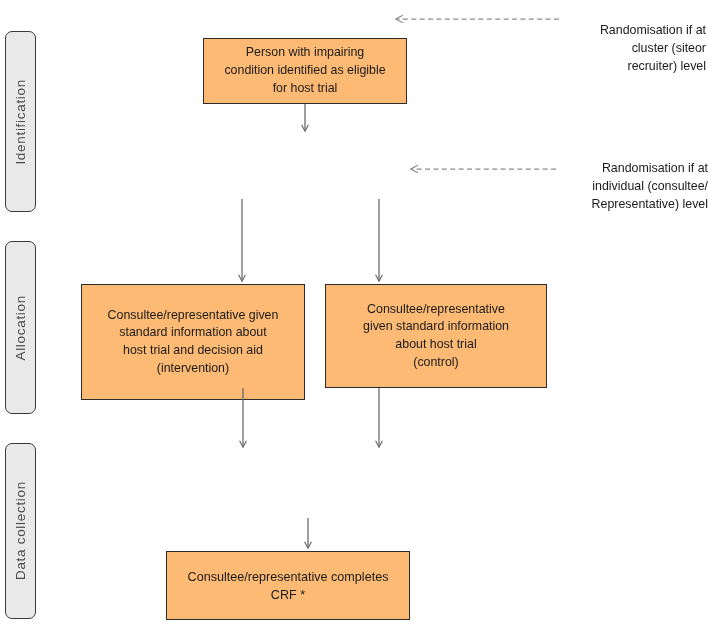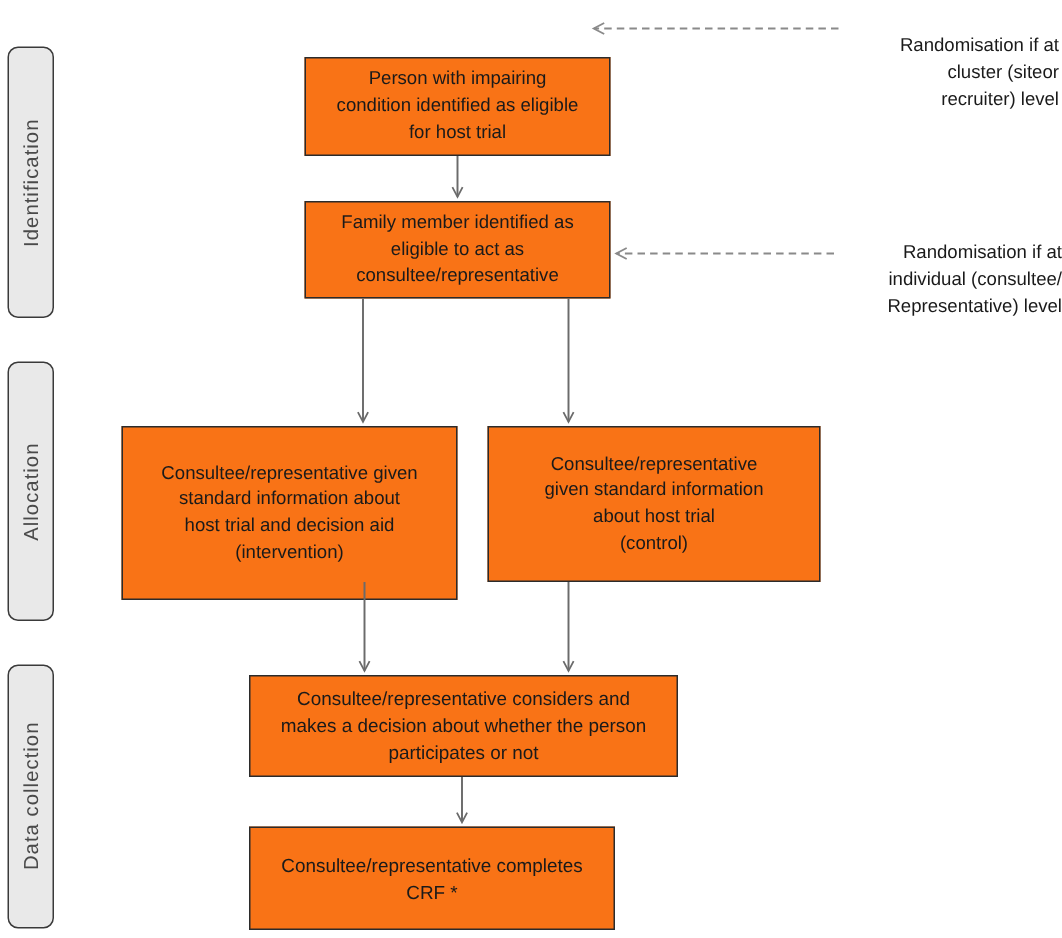--- a/index.html
+++ b/index.html
@@ -36,21 +36,21 @@
     letter-spacing: 0.7px;
     color: #4a4a4a;
     white-space: nowrap;
     font-family: "Liberation Sans", sans-serif;
   }
 
   
   .flow-box {
     position: absolute;
     box-sizing: border-box;
-    background: #f97316;
+    background: #fdba74;
     border: 1.7px solid #2b2b2b;
     display: flex;
     align-items: center;
     justify-content: center;
     text-align: center;
   }
   .flow-box-text {
     font-size: 12.4px;
     line-height: 1.43;
     color: #1a1a1a;
@@ -96,45 +96,35 @@
   <div class="stage-tab" style="top:443px; height:176px;">
     <span class="stage-tab-label">Data collection</span>
   </div>
 
   <div class="flow-box" style="left:203px; top:38px; width:204px; height:66px;">
     <span class="flow-box-text">Person with impairing
 condition identified as eligible
 for host trial</span>
   </div>
 
-  <div class="flow-box" style="left:203px; top:134px; width:204px; height:65px;">
-    <span class="flow-box-text">Family member identified as
-eligible to act as
-consultee/representative</span>
-  </div>
 
   <div class="flow-box" style="left:81px; top:284px; width:224px; height:116px;">
     <span class="flow-box-text">Consultee/representative  given
 standard information about
 host trial and decision aid
 (intervention)</span>
   </div>
 
   <div class="flow-box" style="left:325px; top:284px; width:222px; height:104px;">
     <span class="flow-box-text">Consultee/representative
 given standard information
 about host trial
 (control)</span>
   </div>
 
-  <div class="flow-box wide" style="left:166px; top:450px; width:286px; height:68px;">
-    <span class="flow-box-text">Consultee/representative considers and
-makes a decision  about whether the person
-participates or not</span>
-  </div>
 
   <div class="flow-box wide" style="left:166px; top:551px; width:244px; height:69px;">
     <span class="flow-box-text">Consultee/representative completes CRF *</span>
   </div>
 
   <div class="annotation" style="left:566px; top:4px; width:140px;">
     <span>Randomisation if at
 cluster (siteor
 recruiter) level</span>
   </div>

